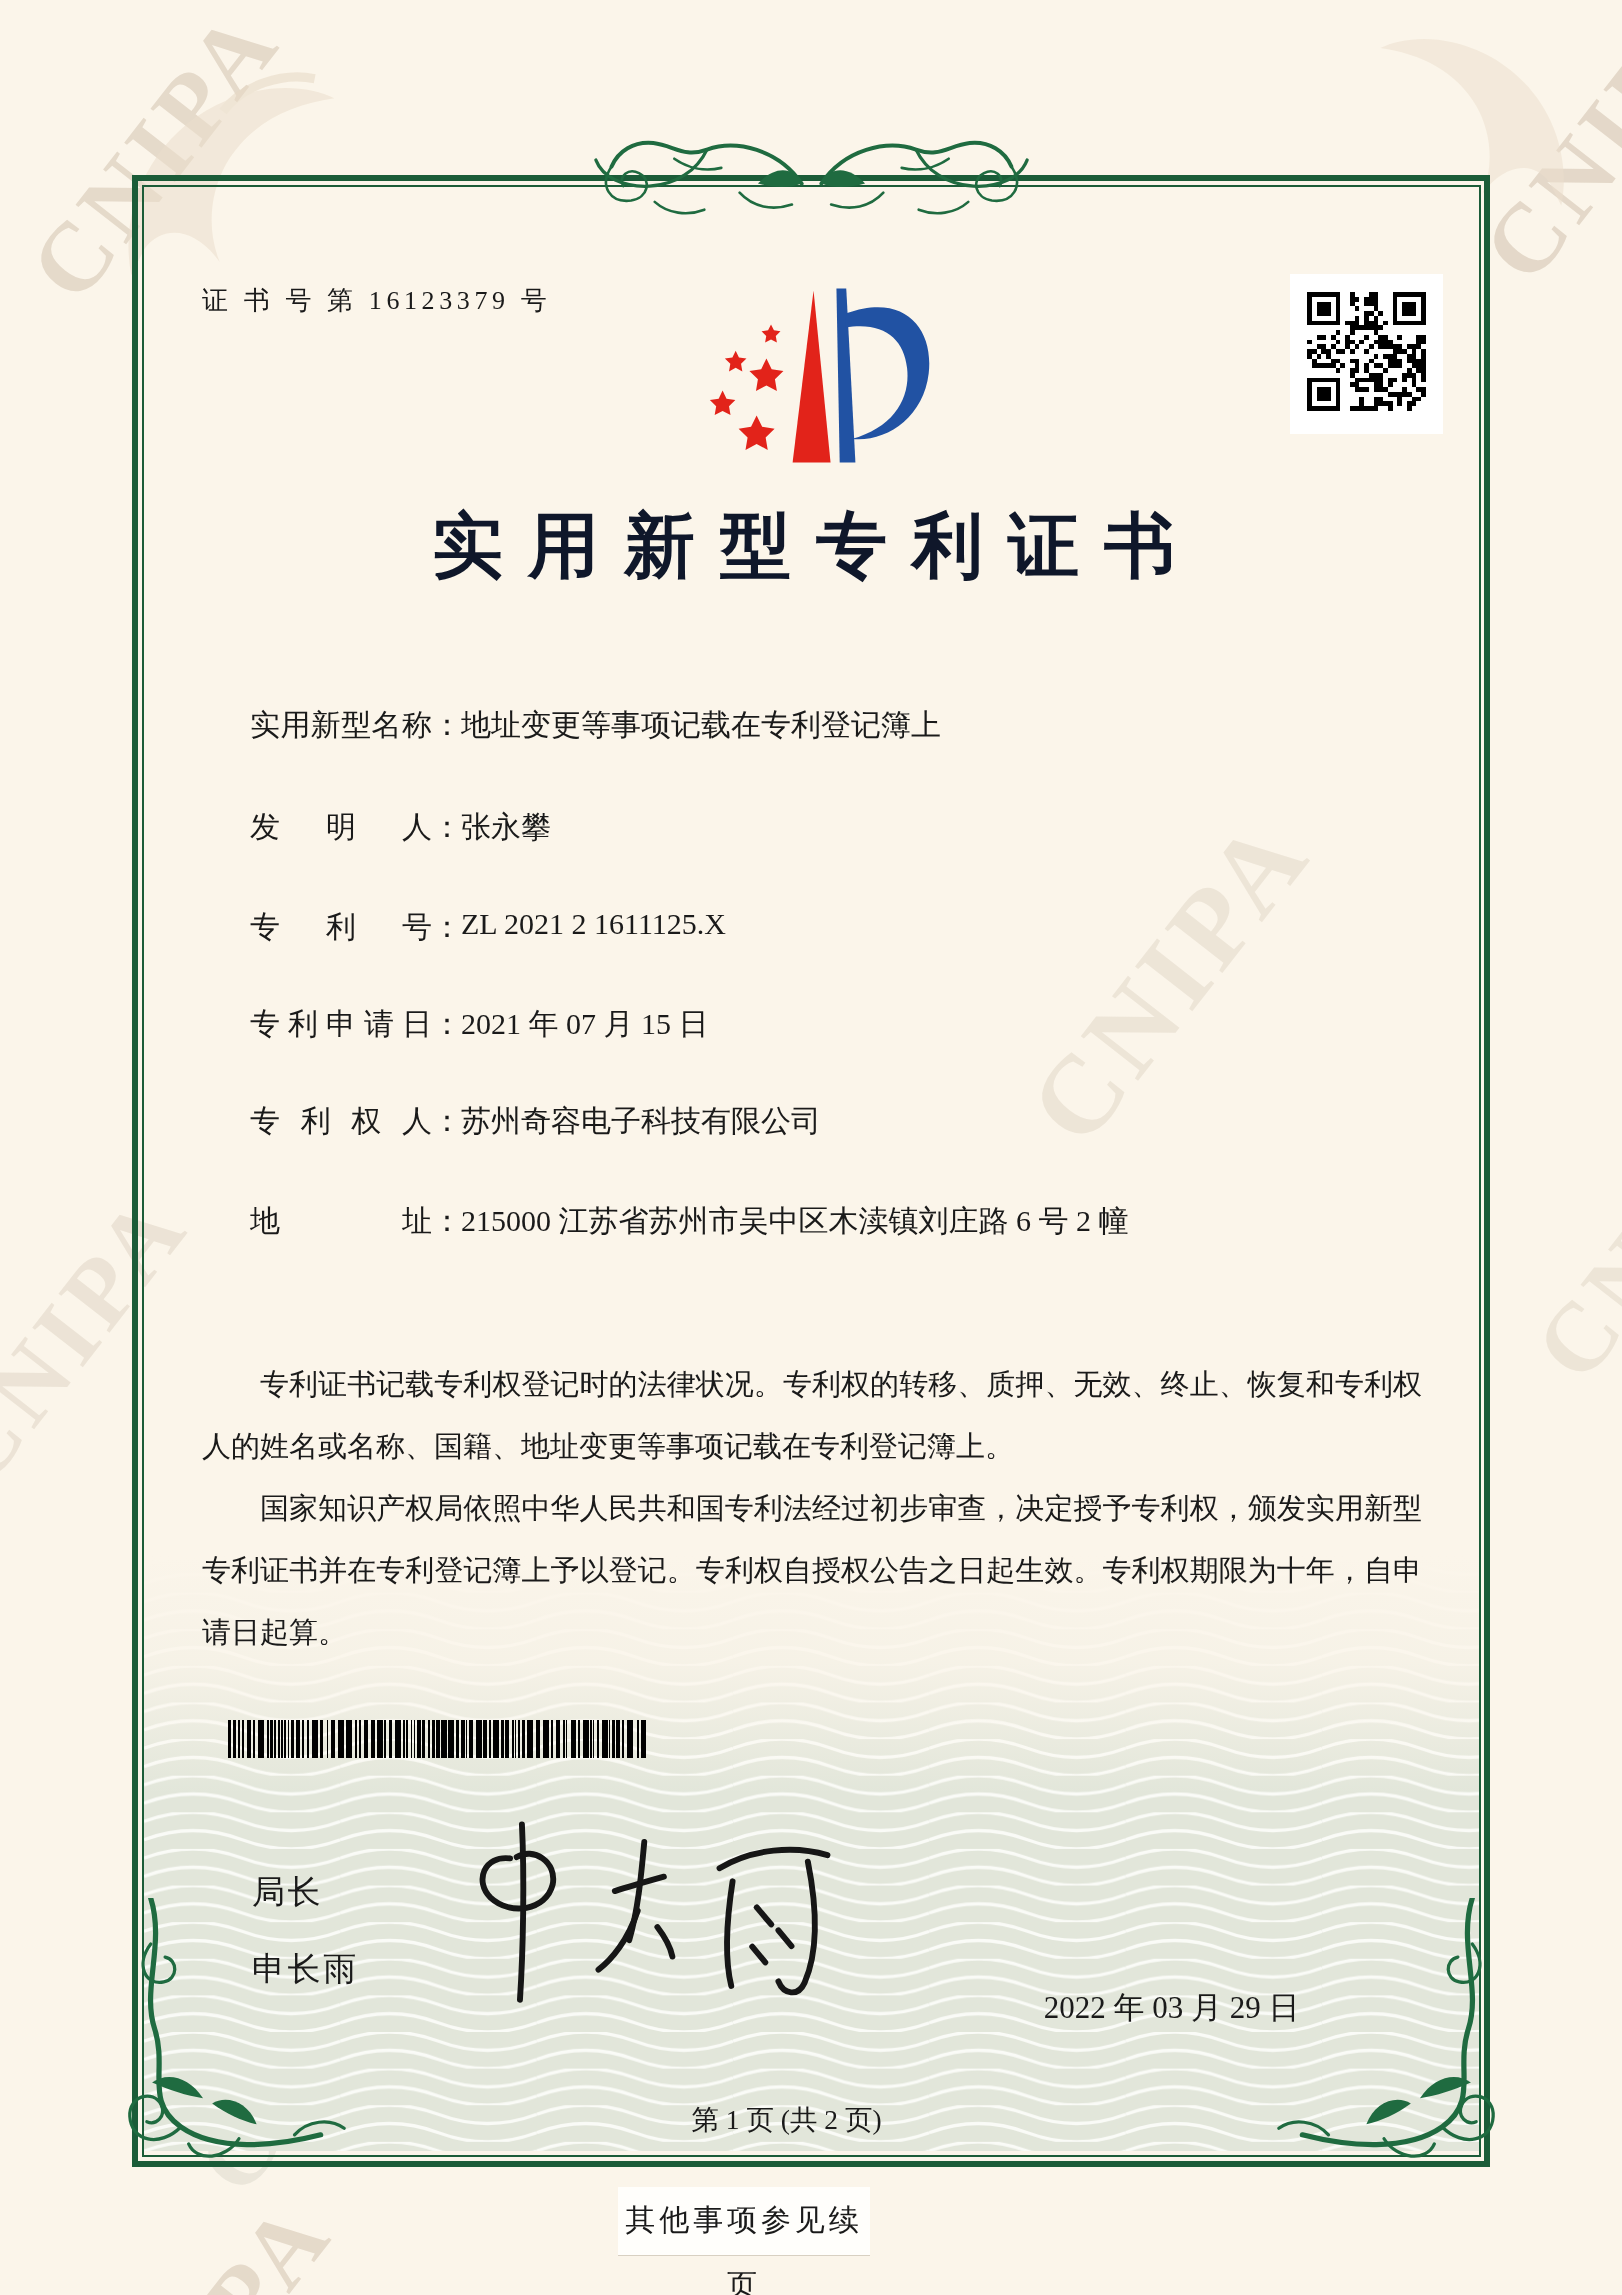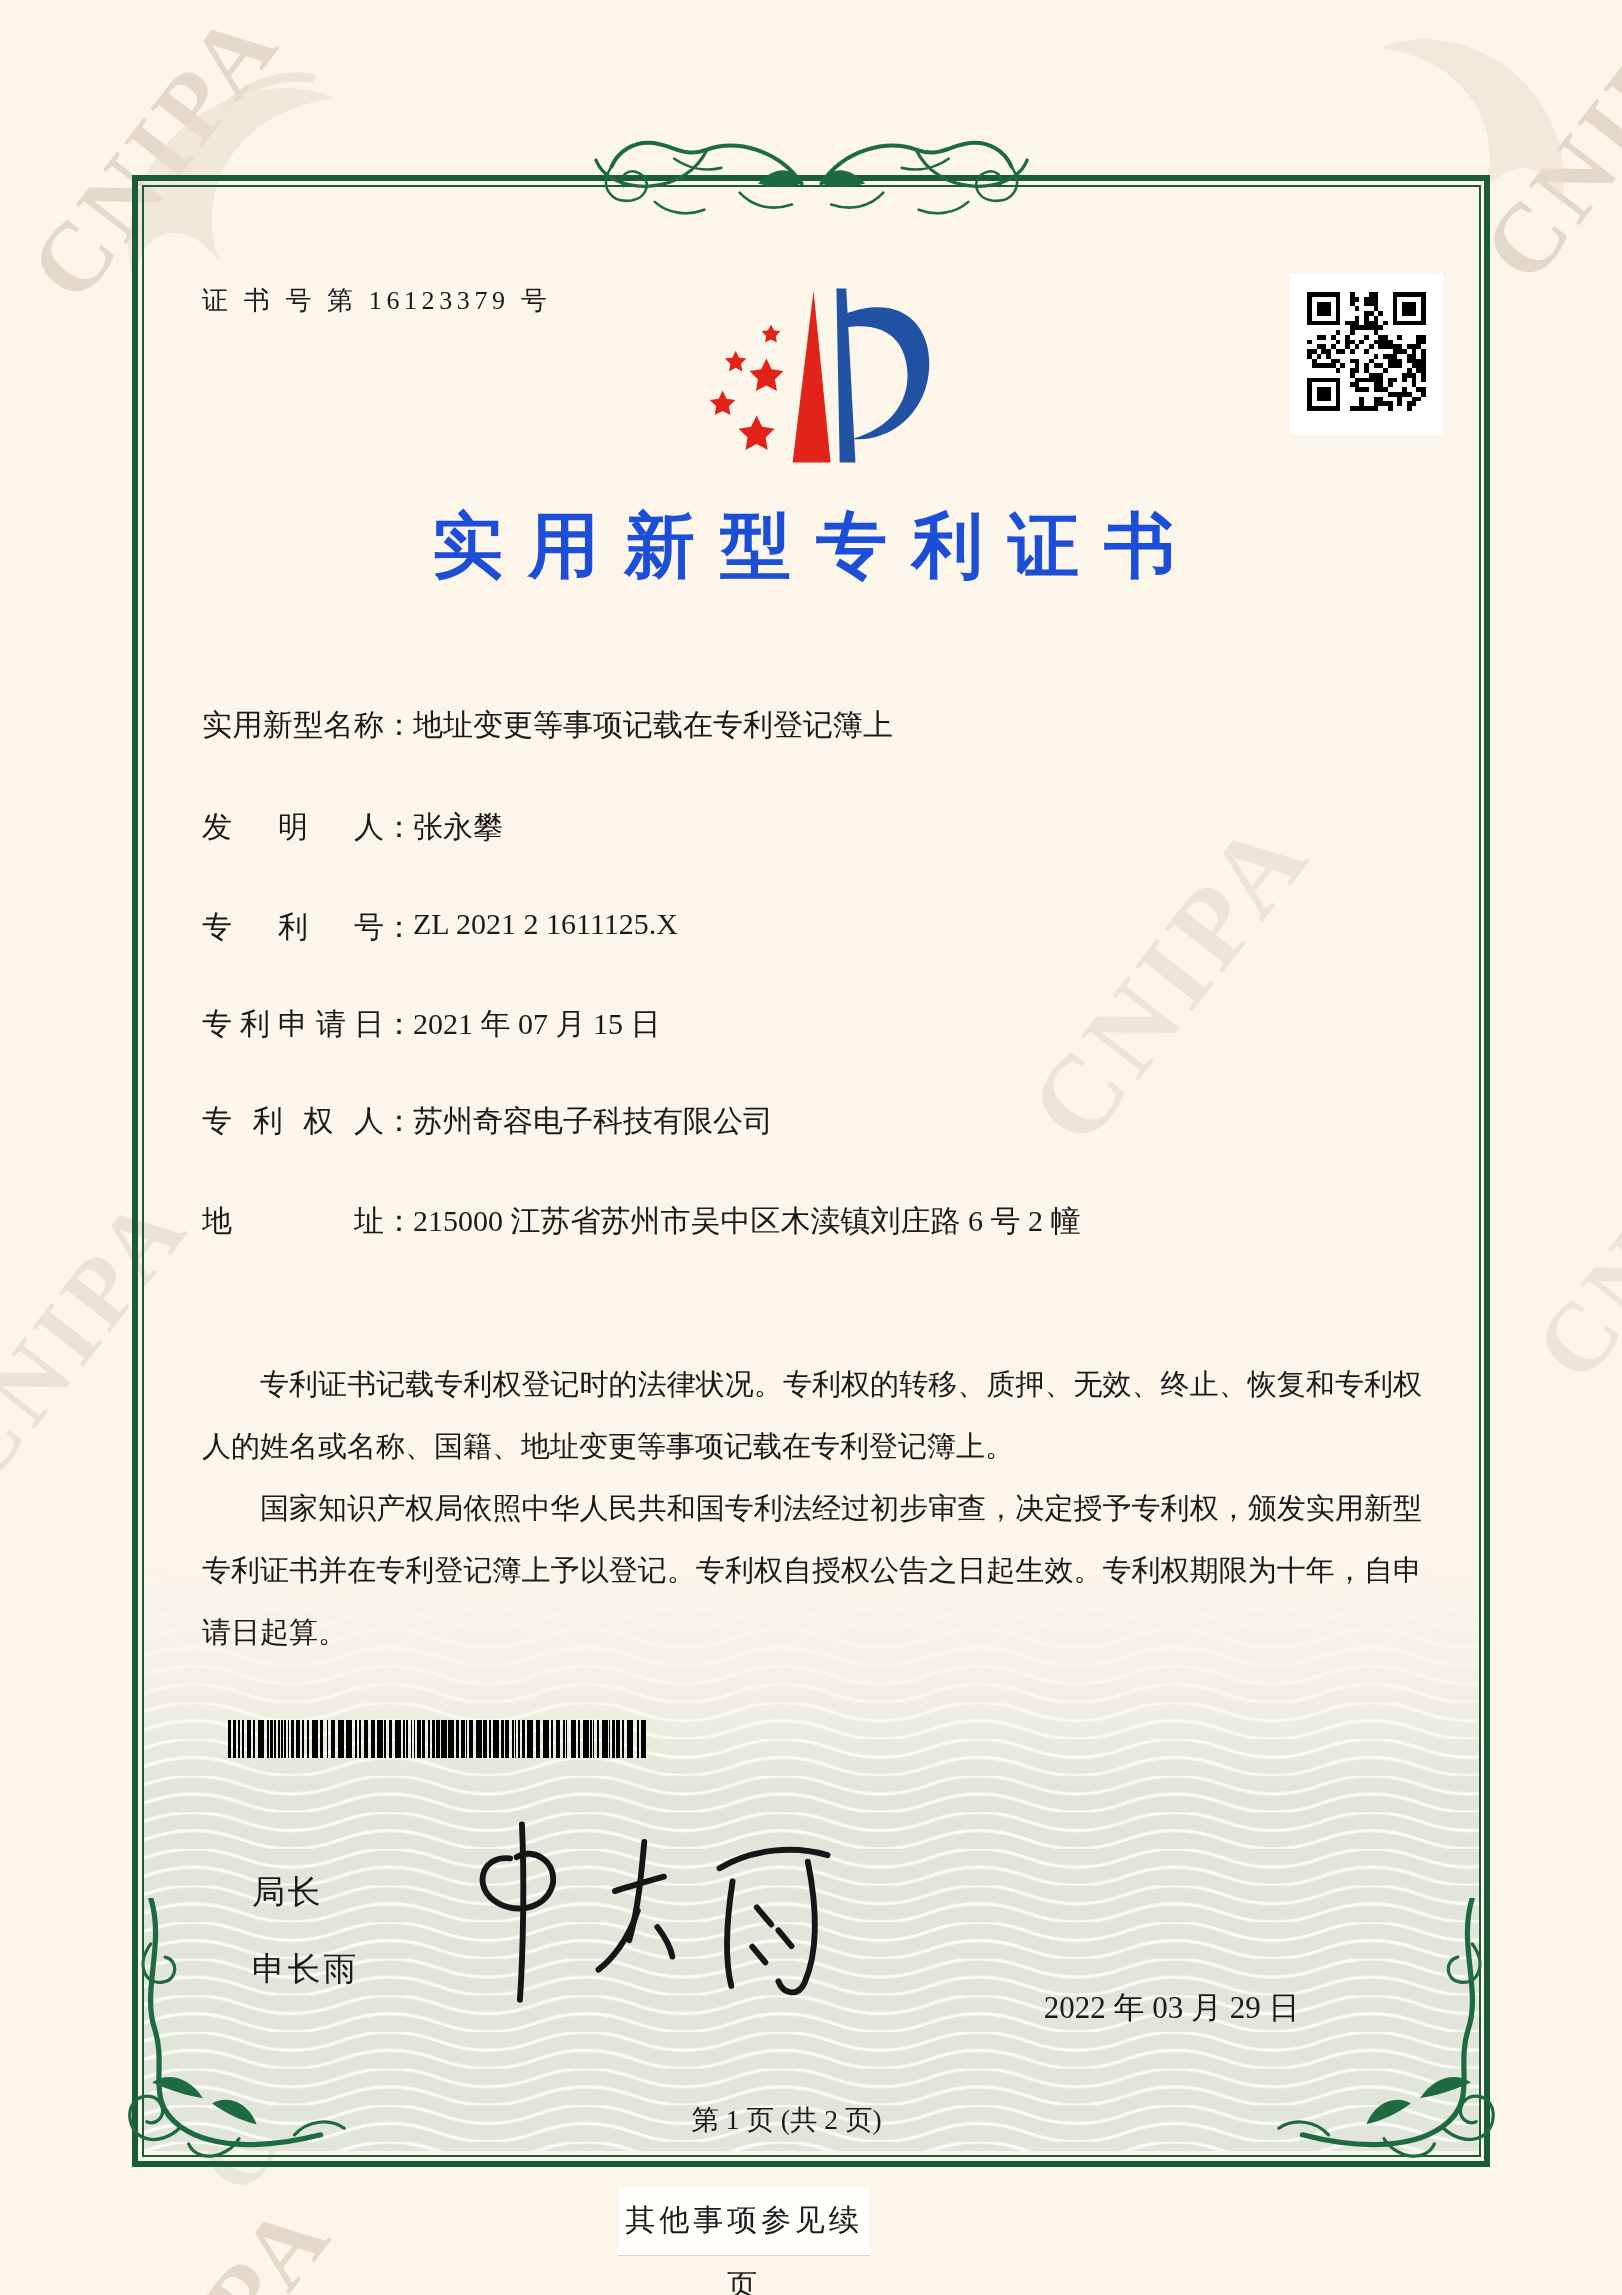--- a/index.html
+++ b/index.html
@@ -39,34 +39,35 @@
   
   .cert-no{
     left:202px;top:283px;
     font-size:26px;letter-spacing:4.6px;
   }
   .cert-title{
     left:0;top:499px;width:1607px;
     text-align:center;
     font-size:71px;font-weight:700;
     letter-spacing:25px;text-indent:25px;
-    color:#1d4ed8;
+    color:#0f172a;
   }
   .qr-box{
     left:1290px;top:274px;width:153px;height:160px;
     background:#ffffff;
   }
   .qr-svg{position:absolute;left:17px;top:18.3px;width:119px;height:119px;}
 
   
   .row{position:absolute;left:202px;font-size:30px;white-space:nowrap;}
   .flabel{
     display:inline-block;width:182px;
     text-align:justify;text-align-last:justify;
     vertical-align:top;
+    margin-left:48px;
   }
   .flabel-tight{display:inline-block;vertical-align:top;}
   .fcolon{display:inline-block;width:29px;vertical-align:top;}
   .fvalue{display:inline-block;vertical-align:top;}
   .grant-col2{position:absolute;left:659px;top:0;}
 
   
   .body-text{
     left:202px;top:1353px;width:1220px;
     font-size:29px;line-height:62px;

